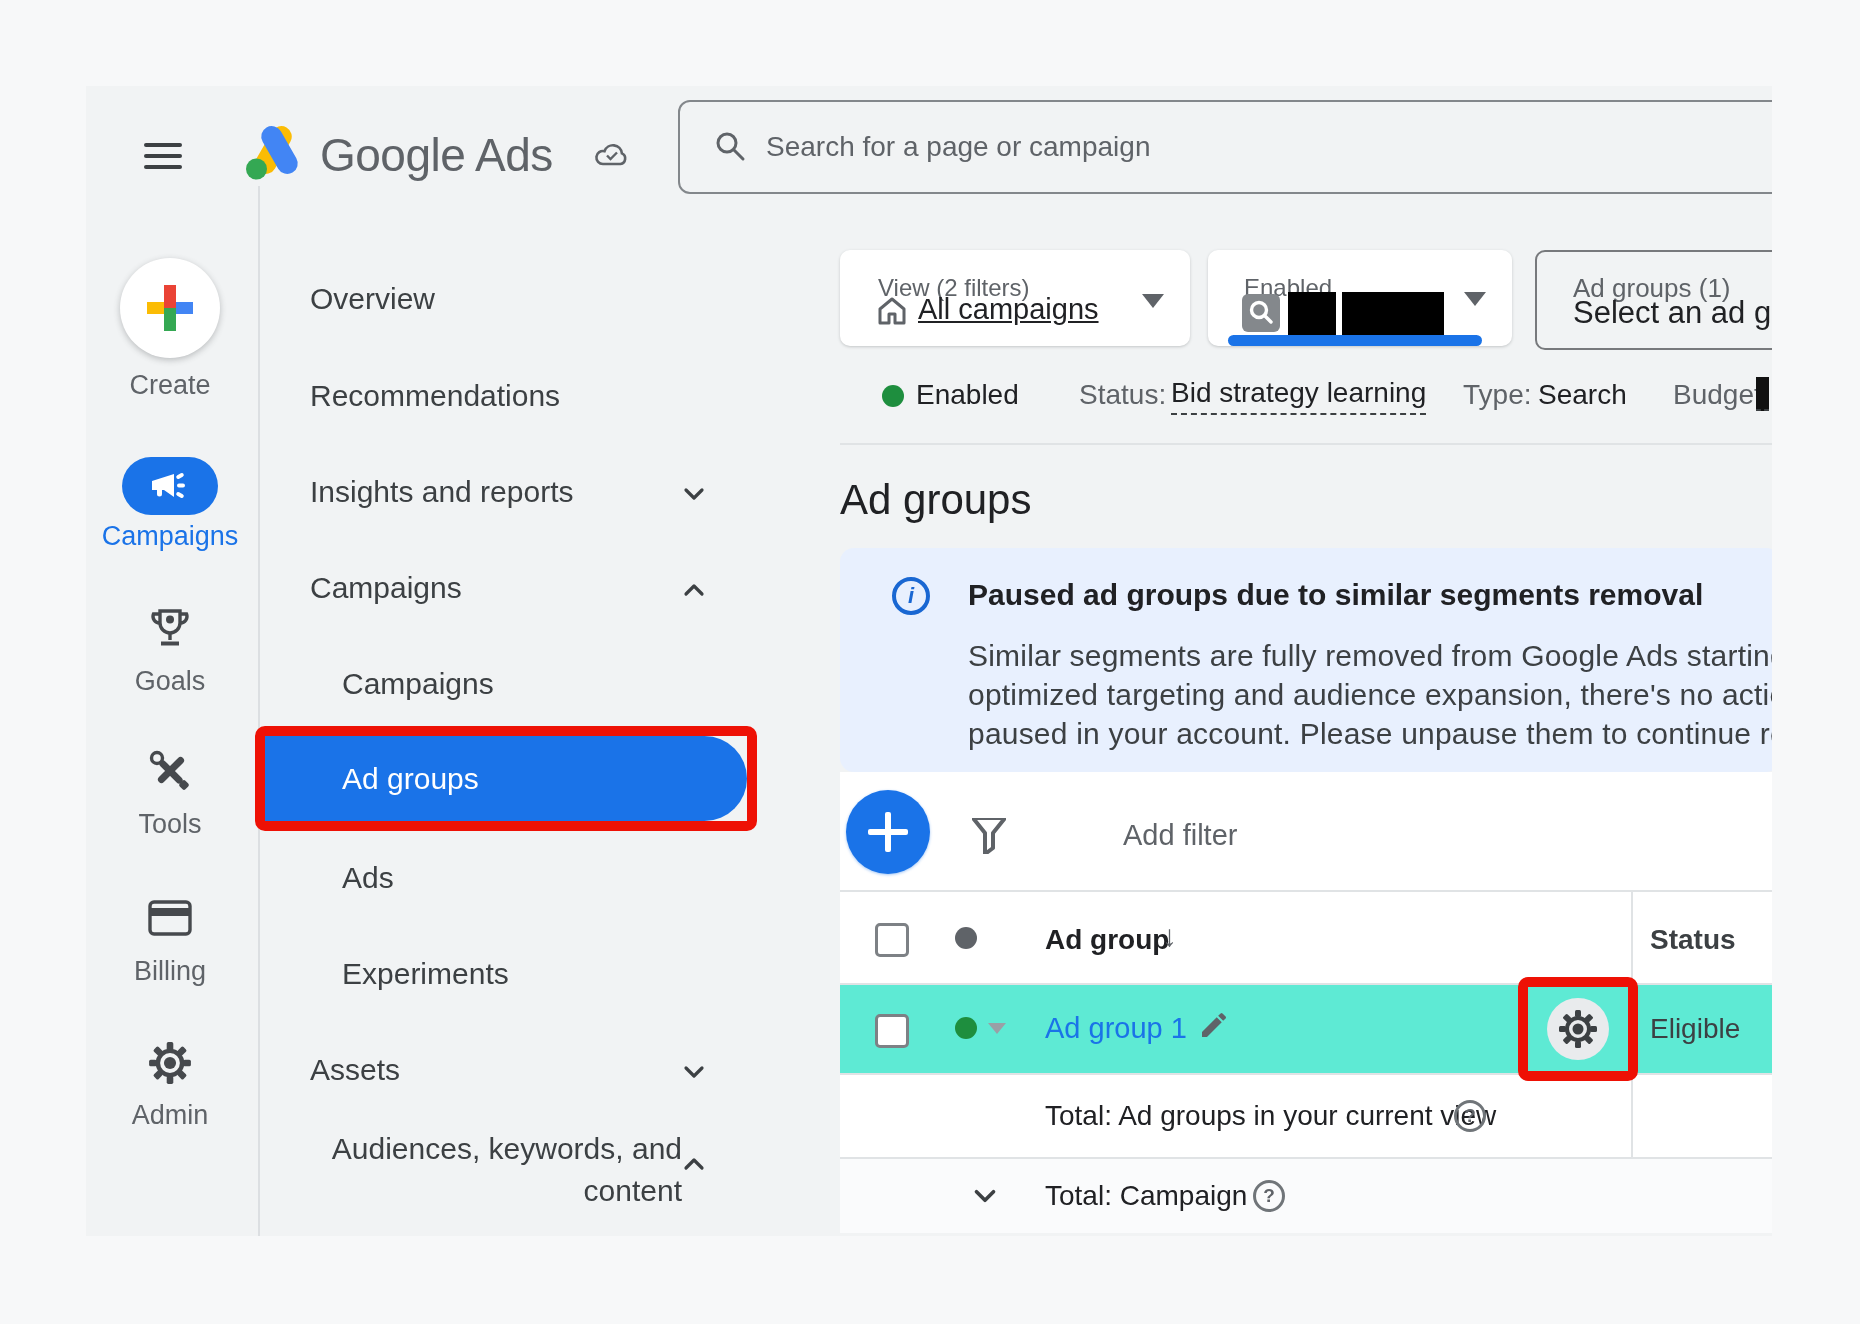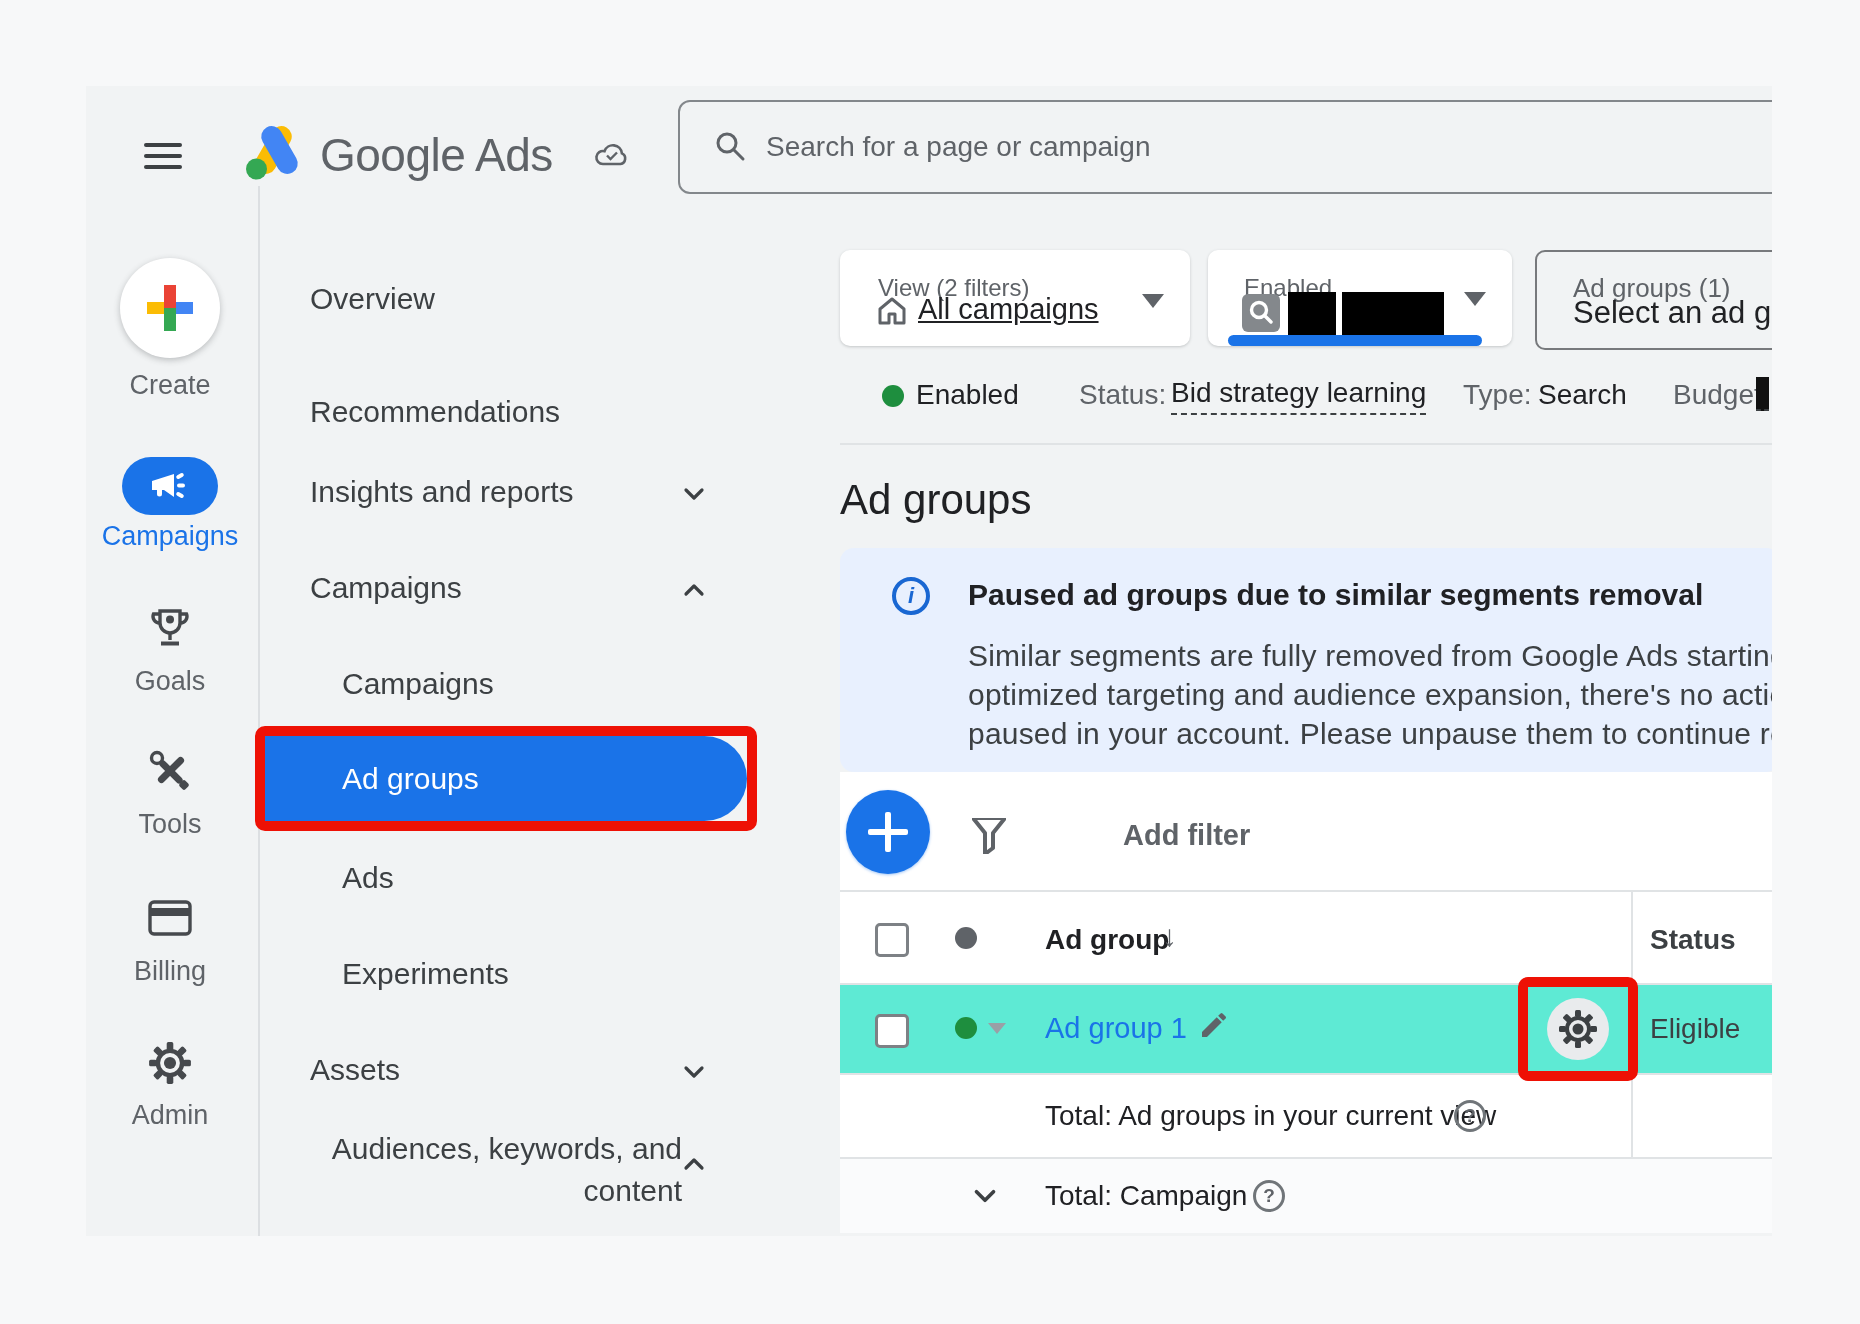--- a/index.html
+++ b/index.html
@@ -155,21 +155,21 @@
 
     <div class="abs plus-btn" style="left:6px;top:18px;width:84px;height:84px;">
       <i style="left:22px;top:39px;width:40px;height:6px;"></i>
       <i style="left:39px;top:22px;width:6px;height:40px;"></i>
     </div>
     <div class="abs" style="left:132px;top:46px;">
       <svg width="34" height="36" viewBox="0 0 34 36" fill="#5f6368">
         <path d="M1 0 H33 L21 15 V30 L13 36 V15 Z" fill="none" stroke="#5f6368" stroke-width="4" stroke-linejoin="round"></path>
       </svg>
     </div>
-    <div class="abs cell-txt gray nowrap" style="left:283px;top:46px;font-size:29px;font-weight:bold;">Add filter</div>
+    <div class="abs cell-txt gray nowrap" style="left:283px;top:46px;font-size:29px;">Add filter</div>
     <div class="abs hline" style="left:0;top:118px;width:932px;"></div>
 
     <div class="abs checkbox" style="left:35px;top:151px;"></div>
     <div class="abs dot" style="left:115px;top:155px;width:22px;height:22px;background:#5f6368;"></div>
     <div class="abs cell-txt nowrap" style="left:205px;top:151px;font-weight:700;">Ad group</div>
     <div class="abs nowrap" style="left:322px;top:147px;font-size:30px;color:#5f6368;">↓</div>
     <div class="abs cell-txt nowrap" style="left:810px;top:151px;font-weight:600;color:#3c4043;">Status</div>
     <div class="abs hline" style="left:0;top:211px;width:932px;"></div>
     <div class="abs vline" style="left:791px;top:119px;height:342px;"></div>
 
@@ -221,21 +221,21 @@
       <div class="abs cell-txt nowrap" style="left:205px;top:20px;">Total: Campaign</div>
       <div class="abs help-circle" style="left:413px;top:21px;">
           <span>?</span>
         </div>
     </div>
   </div>
 
   <div class="abs" style="left:172px;top:100px;width:2px;height:1050px;background:#dcdfe2;"></div>
 
   <div class="abs nav-item nowrap" style="left:224px;top:194px;">Overview</div>
-  <div class="abs nav-item nowrap" style="left:224px;top:291px;margin-top:16px;">Recommendations</div>
+  <div class="abs nav-item nowrap" style="left:224px;top:291px;">Recommendations</div>
   <div class="abs nav-item nowrap" style="left:224px;top:387px;">Insights and reports</div>
   <div class="abs" style="left:592px;top:392px;">
     <svg width="32" height="32" viewBox="0 0 24 24" fill="none" stroke="#3c4043" stroke-width="2.4" stroke-linecap="round" stroke-linejoin="round">
         <polyline points="6,9 12,15 18,9"></polyline>
       </svg>
   </div>
   <div class="abs nav-item nowrap" style="left:224px;top:483px;">Campaigns</div>
   <div class="abs" style="left:592px;top:488px;">
     <svg width="32" height="32" viewBox="0 0 24 24" fill="none" stroke="#3c4043" stroke-width="2.4" stroke-linecap="round" stroke-linejoin="round">
         <polyline points="6,15 12,9 18,15"></polyline>

